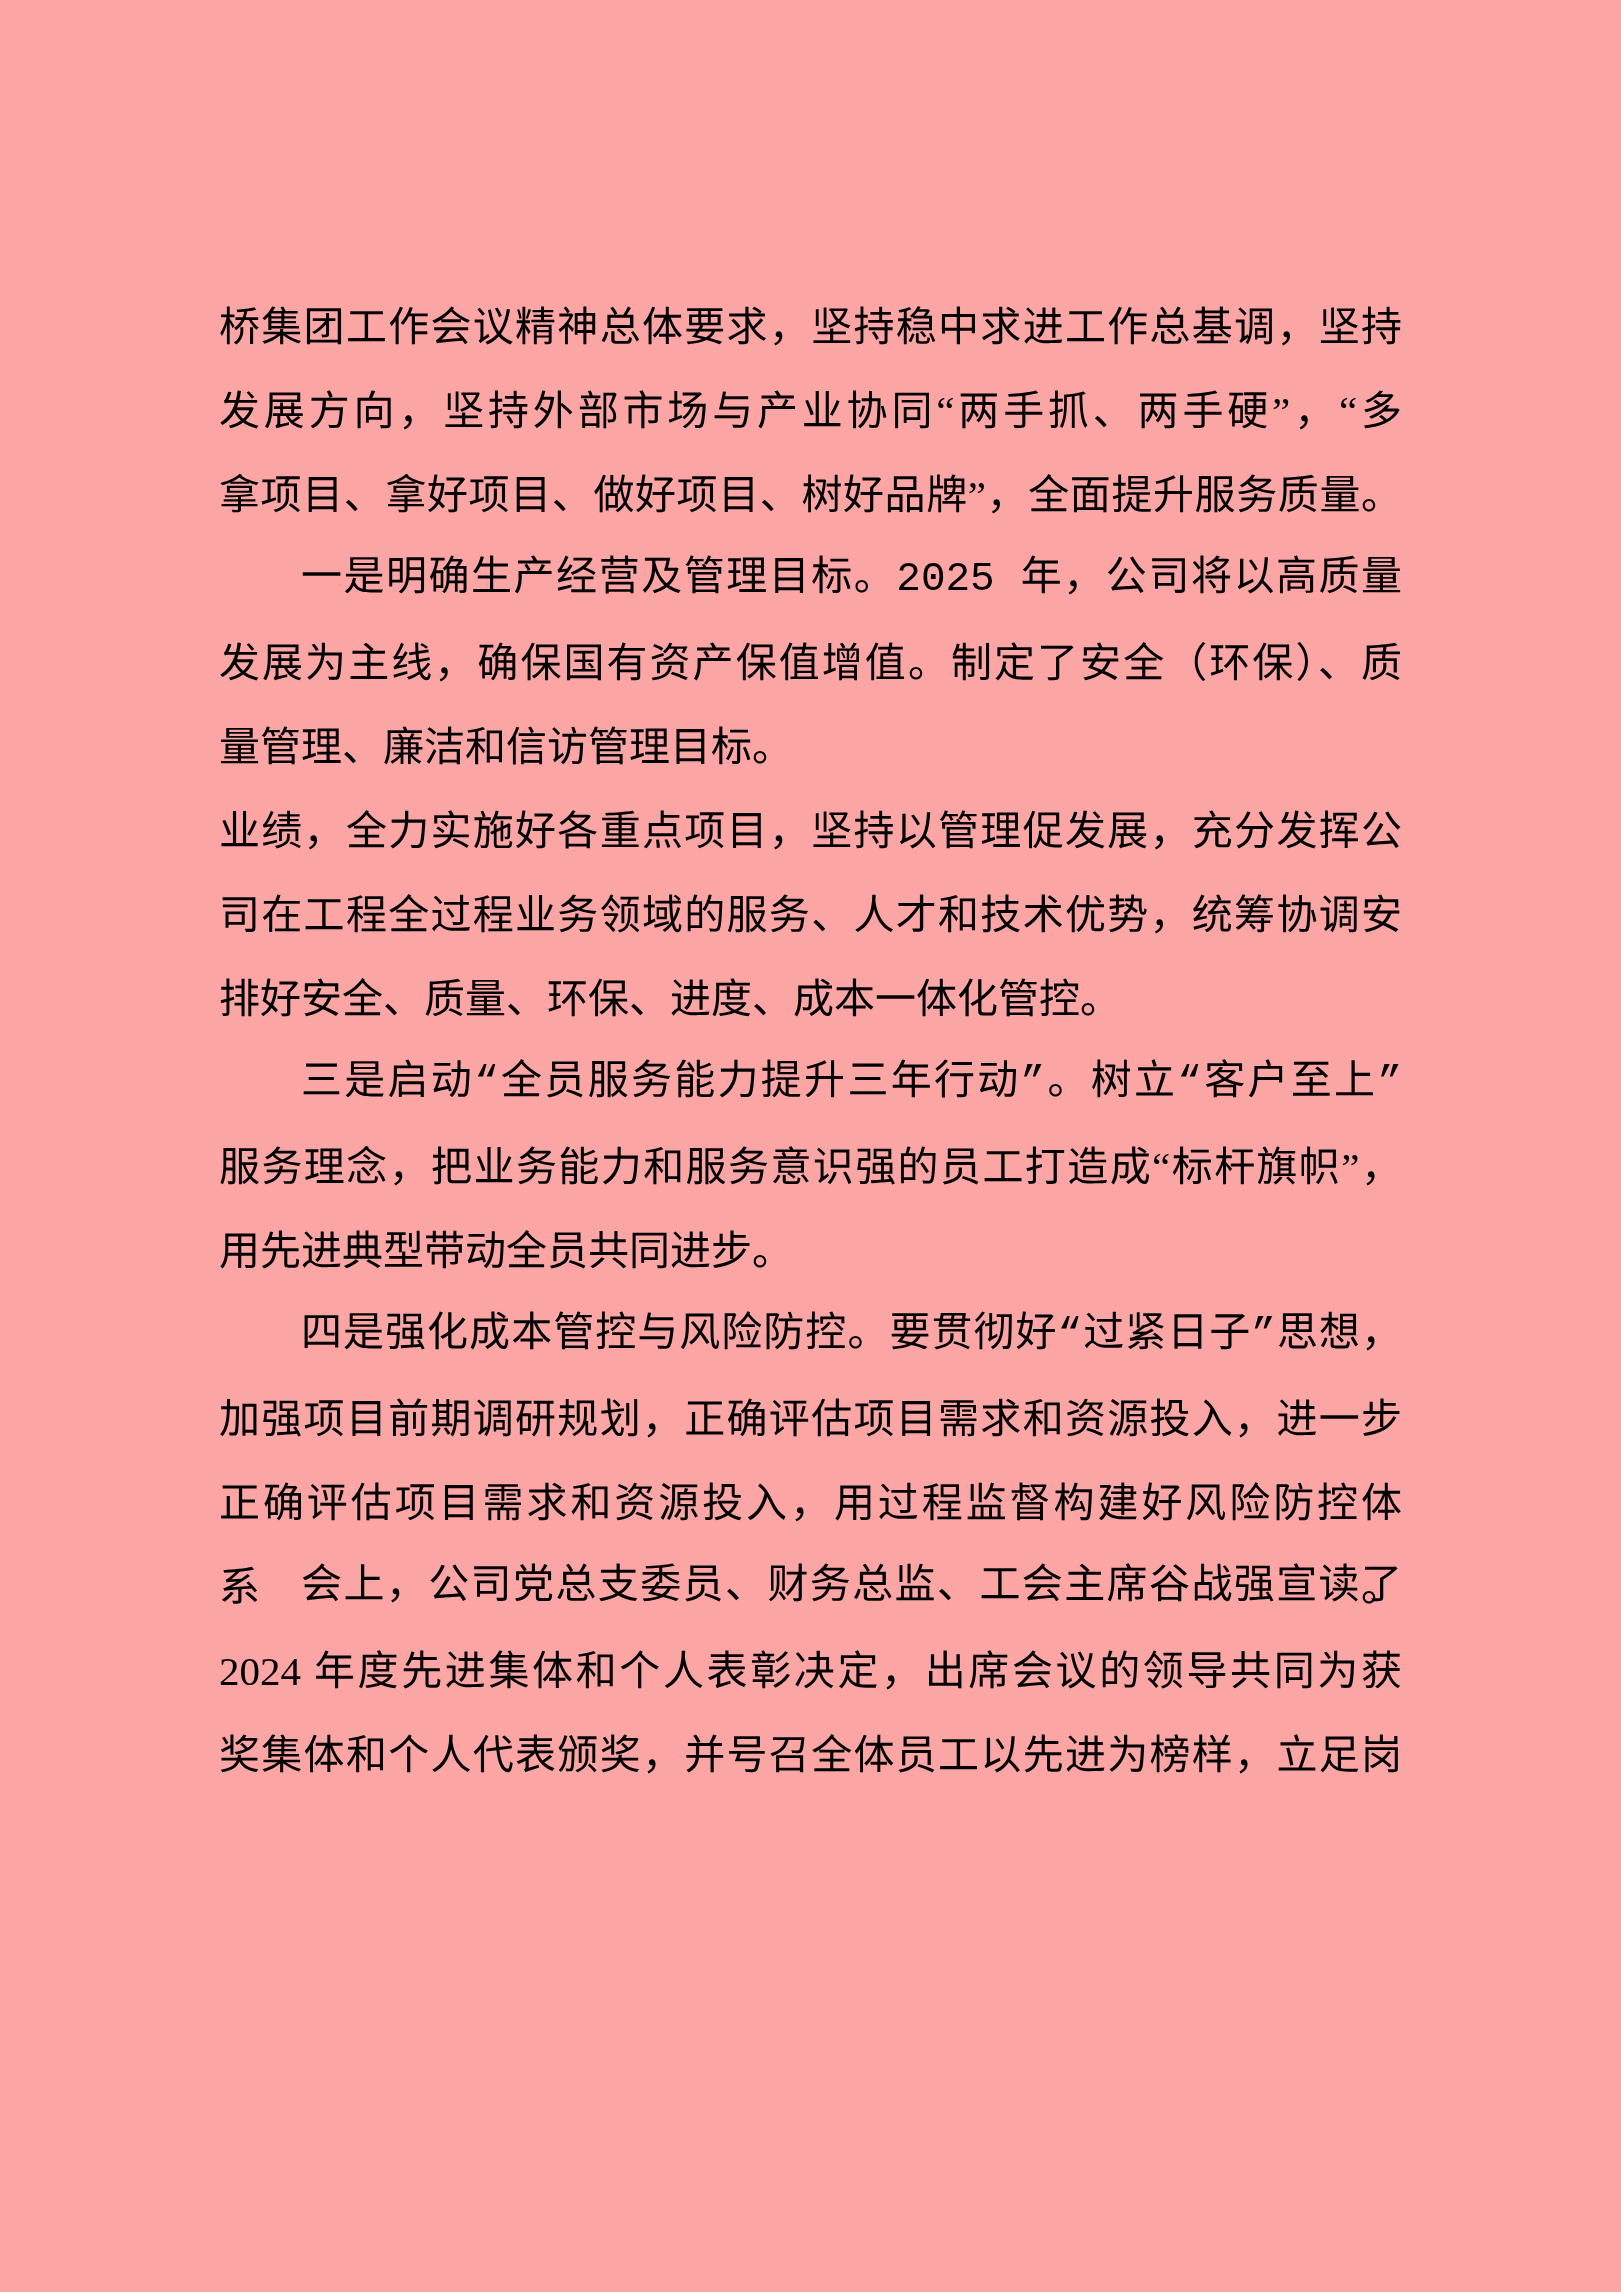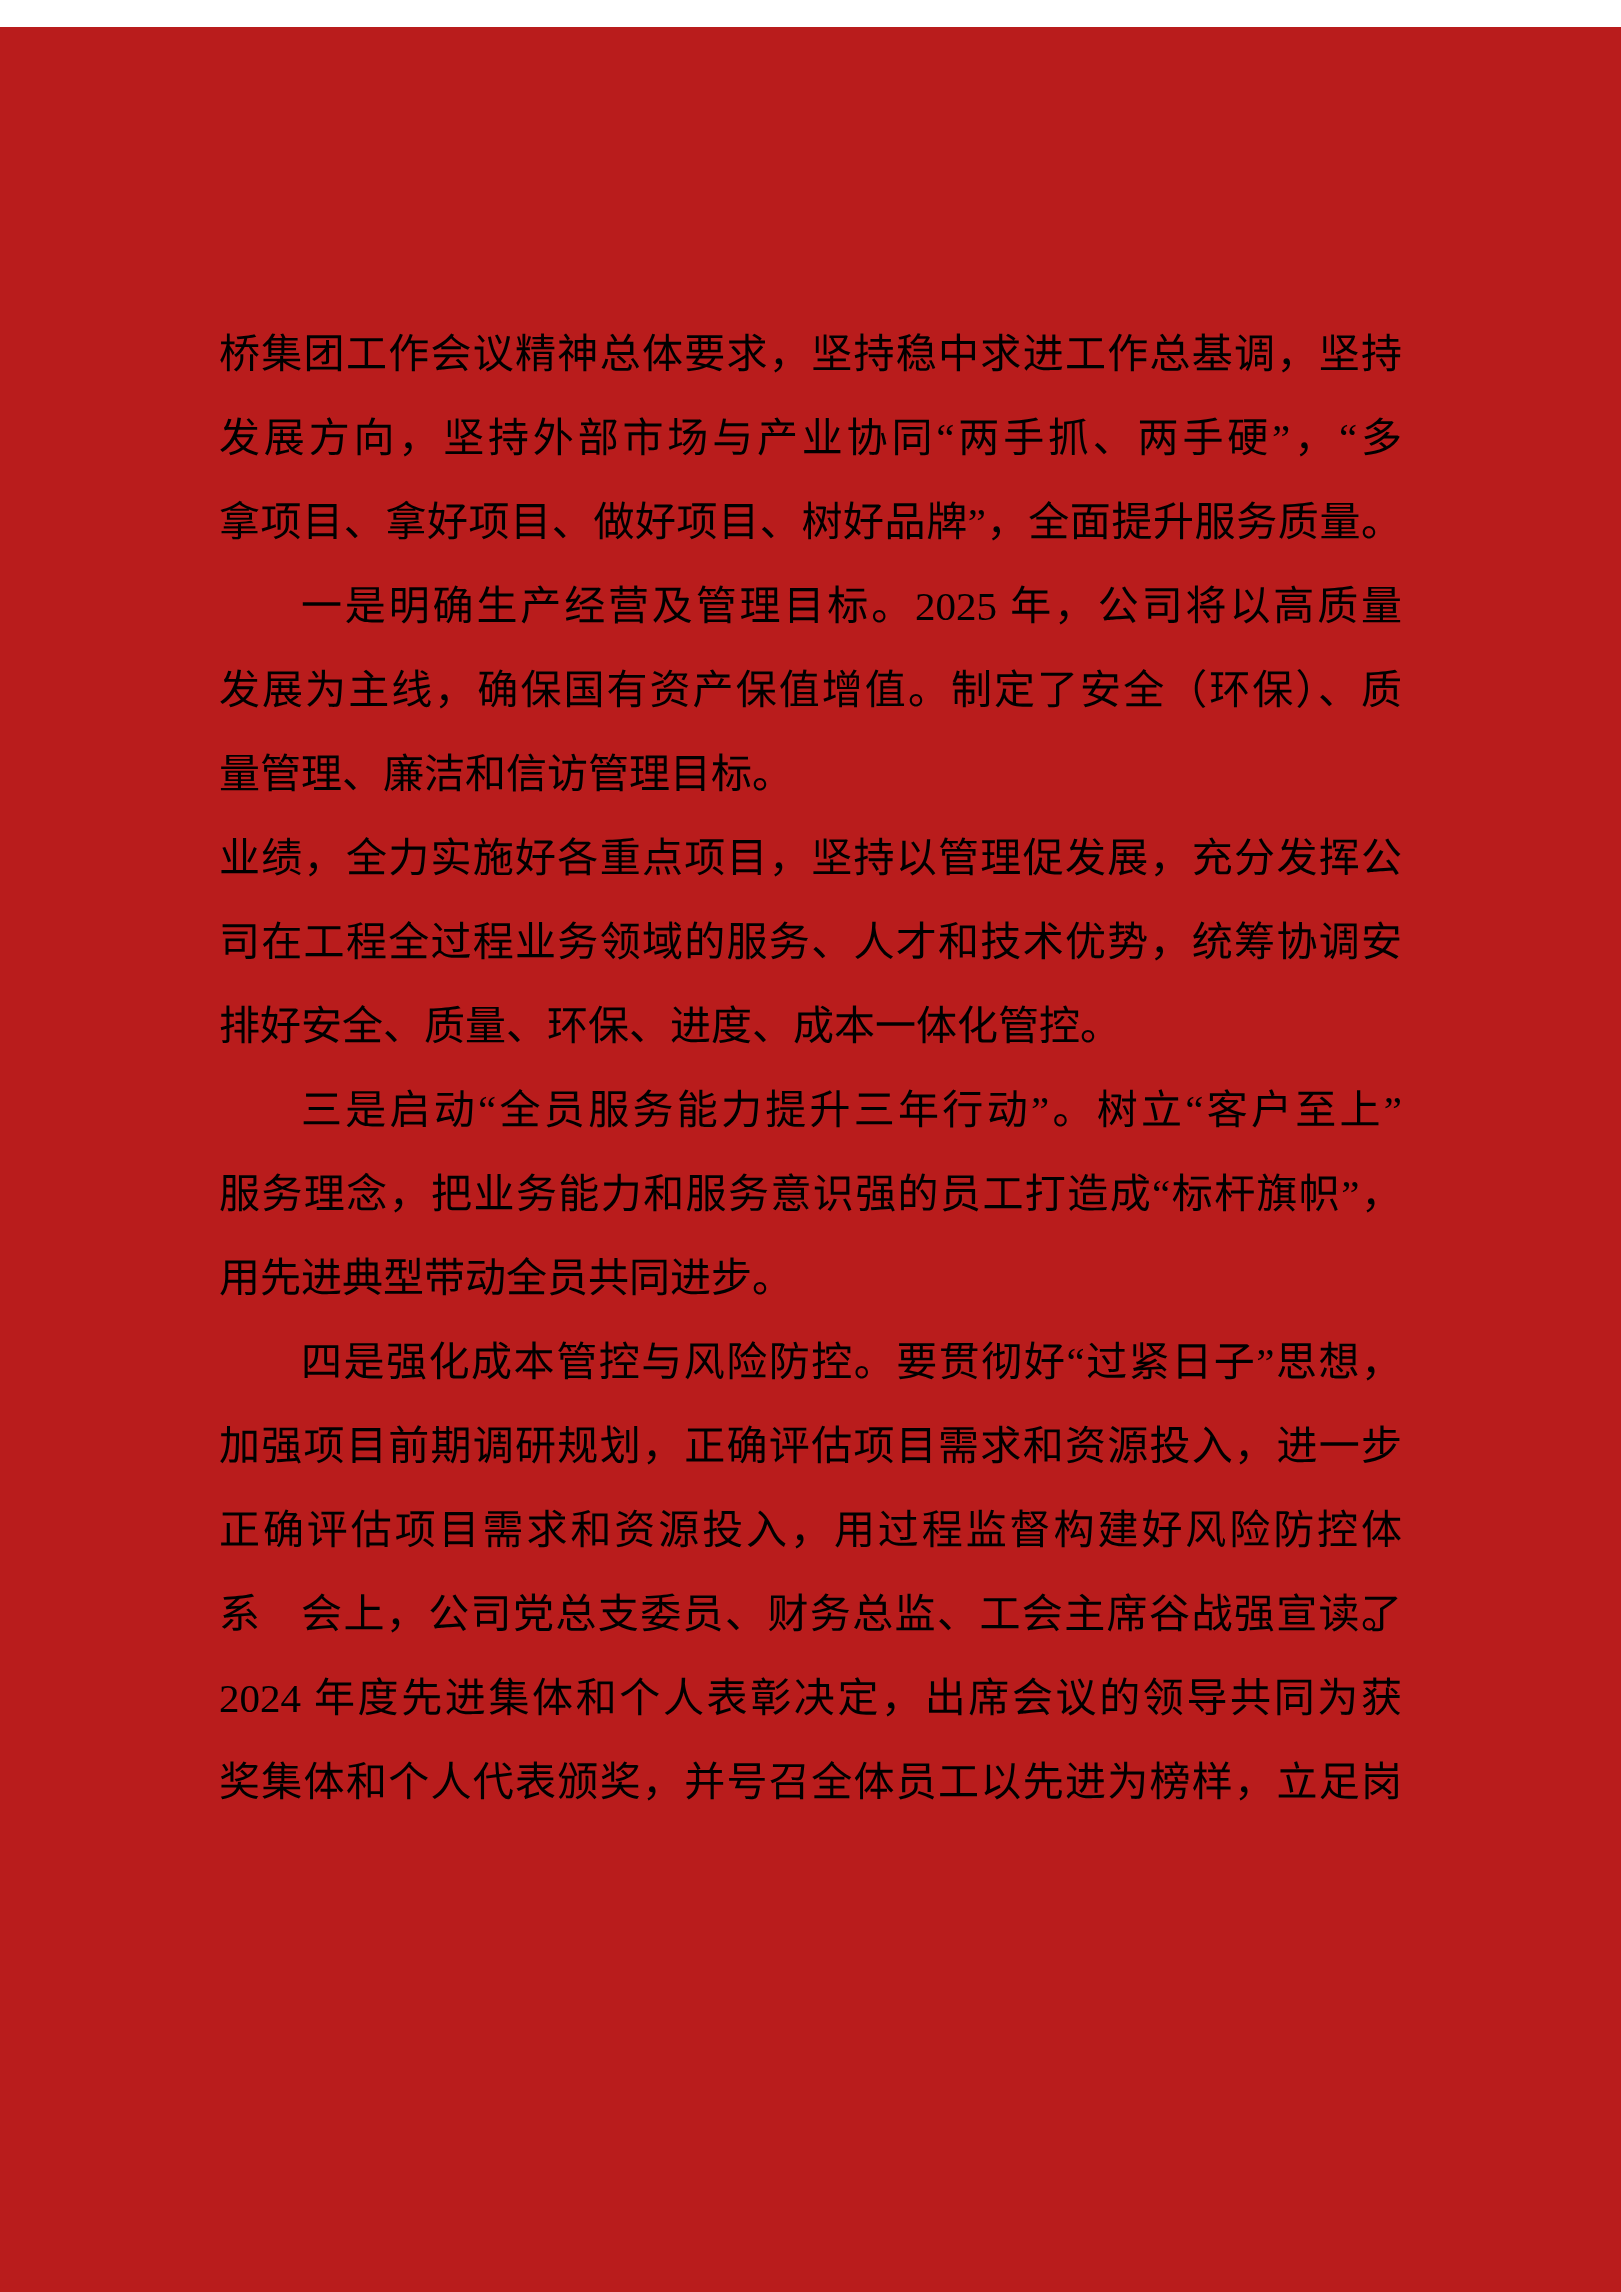--- a/index.html
+++ b/index.html
@@ -11,41 +11,41 @@
     height: 2293px;
     background: #ffffff;
     position: relative;
     font-family: "Liberation Serif", "DejaVu Serif", serif;
     color: #000000;
     overflow: hidden;
   }
   .page {
     position: absolute;
     inset: 0;
-    background: #b91c1c;
-    margin-top: 27px;
+    background: #fca5a5;
   }
   .page-content {
     position: absolute;
     left: 219px;
     top: 285px;
     width: 1183px;
   }
   .line {
     height: 84px;
     line-height: 84px;
     font-size: 41px;
     letter-spacing: 0;
     text-align: justify;
     text-align-last: justify;
     white-space: normal;
   }
   
   .line.indent {
     text-indent: 82px;
+    font-family: Liberation Mono, monospace;
   }
   
   .line.end {
     text-align: right;
     text-align-last: left;
   }
 </style>
 </head>
 <body>
 

